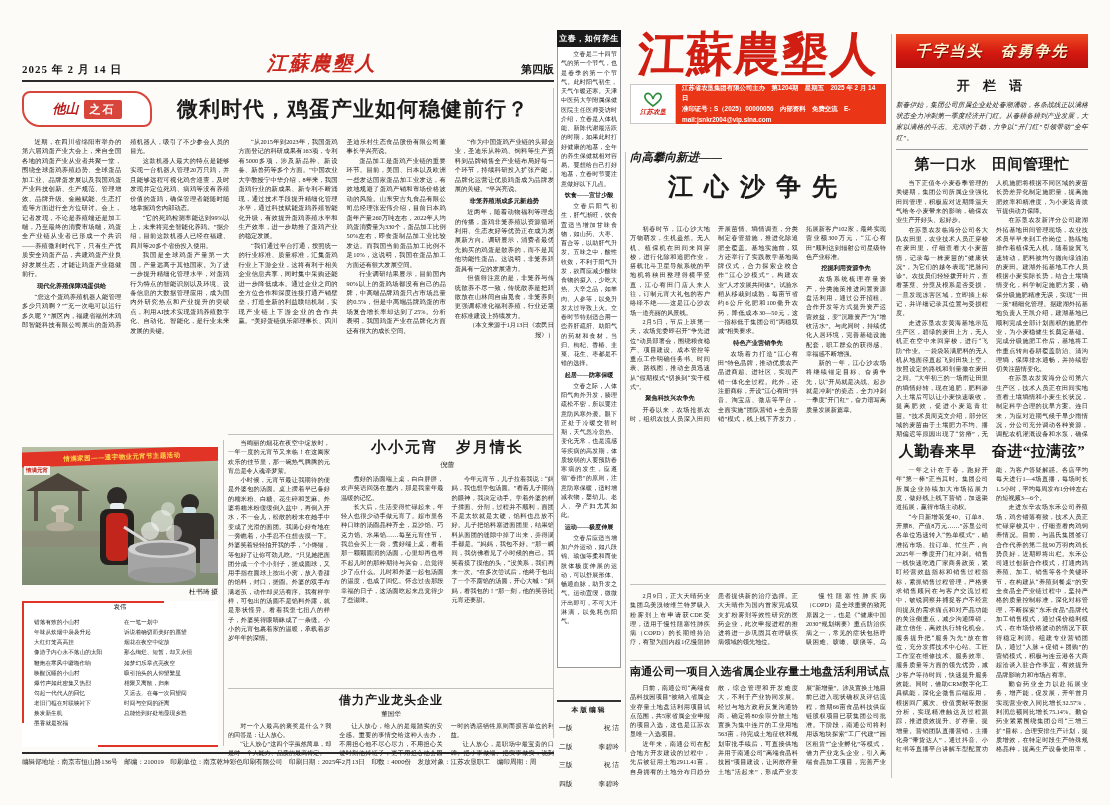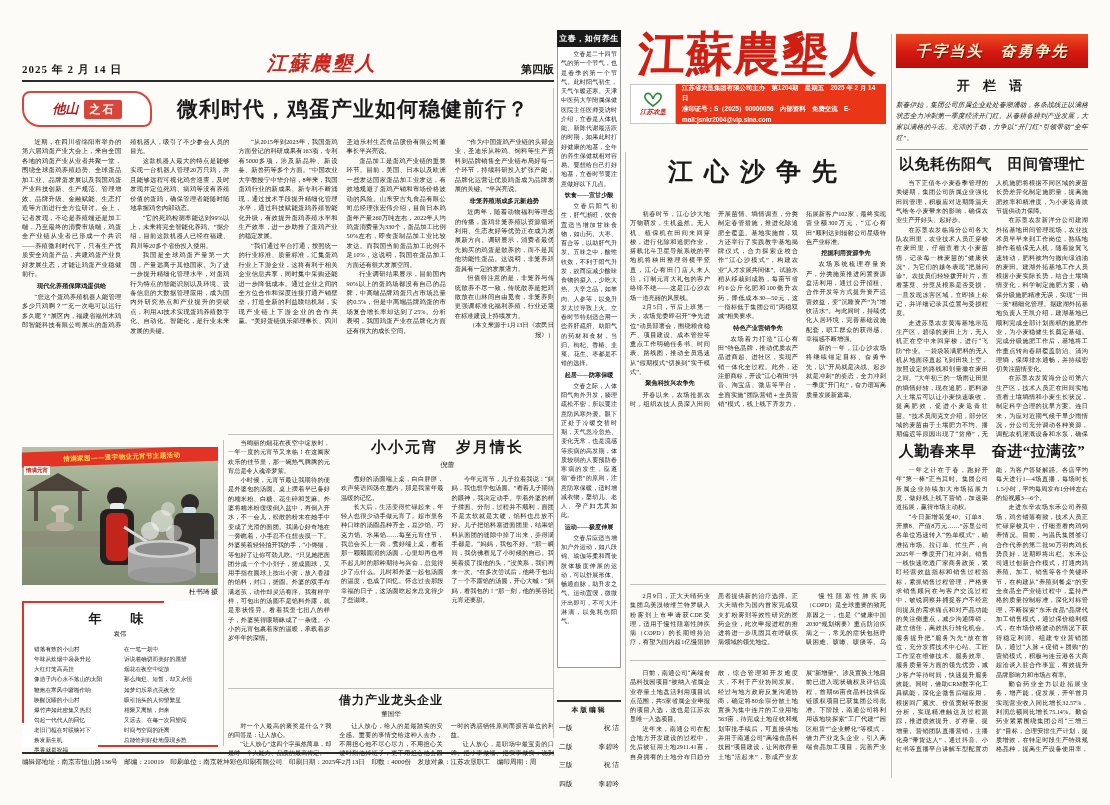--- a/index.html
+++ b/index.html
@@ -182,20 +182,21 @@
         <span class="lg-txt">江苏农垦</span>
       </div>
       <div class="mast-bar">
         <span>江苏省农垦集团有限公司主办　第1204期　星期五　2025 年 2 月 14 日</span>
         <span>准印证号：S（2025）00000056　内部资料　免费交流　E-mail:jsnkr2004@vip.sina.com</span>
       </div>
     </div>
   </div>
 
   <div id="center-main">
+    <div class="kicker">向高攀向新进——</div>
     <div class="headline-big">江心沙争先</div>
     <div id="center-body" class="body-cols">
         <p>初春时节，江心沙大地万物萌发，生机盎然。无人机、植保机在田间来回穿梭，进行化除和追肥作业，搭载北斗卫星导航系统的平地机将秧田整理得横平竖直，江心有田门店人来人往，订制元宵大礼包的客户络绎不绝——这是江心沙农场一道亮丽的风景线。</p>
         <p>2月5日，节后上班第一天，农场党委即召开“争先进位”动员部署会，围绕粮食稳产、项目建设、成本管控等重点工作明确任务书、时间表、路线图，推动全员迅速从“假期模式”切换到“实干模式”。</p>
         <p class="sub">聚焦科技兴农争先</p>
         <p>开春以来，农场抢抓农时，组织农技人员深入田间开展苗情、墒情调查，分类制定春管措施，推进化除追肥全覆盖。基地实施前，双方还举行了实践教学基地揭牌仪式，合力探索企校合作“江心沙模式”，构建农业“人才发展共同体”。试验水稻从移栽到成熟，每亩节省约6公斤化肥和100毫升农药，降低成本30—50元，这一指标低于集团公司“两稳双减”相关要求。</p>
         <p class="sub">特色产业营销争先</p>
         <p>农场着力打造“江心有田”特色品牌，推动优质农产品进商超、进社区，实现产销一体化全过程。此外，还注册商标，开设“江心有田”抖音、淘宝店、微店等平台，全面实施“团队营销＋全员营销”模式，线上线下齐发力，拓展新客户102家，最终实现营业额300万元，“江心有田”顺利达到辐射公司星级特色产业标准。</p>
         <p class="sub">挖掘利用资源争先</p>
         <p>农场系统梳理存量资产，分类施策推进闲置资源盘活利用，通过公开招租、合作开发等方式提升资产运营效益，变“沉睡资产”为“增收活水”。与此同时，持续优化人居环境，完善基础设施配套，职工群众的获得感、幸福感不断增强。</p>
@@ -204,32 +205,33 @@
   </div>
 
   <div id="pharma">
     <div id="pharma-body" class="body-cols">
         <p>2月9日，正大天晴药业集团乌美溴铵维兰特罗吸入粉雾剂上市申请获CDE受理，适用于慢性阻塞性肺疾病（COPD）的长期维持治疗，有望为国内超1亿慢阻肺患者提供新的治疗选择。正大天晴作为国内首家完成双支扩粉雾剂等效性研究的医药企业，此次申报进程的推进将进一步巩固其在呼吸疾病领域的领先地位。</p>
         <p>慢性阻塞性肺疾病（COPD）是全球重要的致死原因之一，也是《“健康中国2030”规划纲要》重点防治疾病之一，常见的症状包括呼吸困难、咳嗽、咳痰等。乌美溴铵维兰特罗吸入粉雾剂是长效LAMA乌美溴铵与LABA维兰特罗的复方制剂，通过双重作用机制实现长效支气管扩张。其原研制剂于2018年在国内获批，吸入制剂研发涉及药械组合、粒径控制、定量释放等高壁垒技术，目前国内尚无该药物的仿制品获批。</p>
       </div>
   </div>
 
   <div id="land">
+    <div class="headline-md2">南通公司一项目入选省属企业存量土地盘活利用试点</div>
     <div id="land-body" class="body-cols">
         <p>日前，南通公司“高端食品科技园项目”被纳入省属企业存量土地盘活利用项目试点范围，共5家省属企业申报的项目入选，这也是江苏农垦唯一入选项目。</p>
         <p>近年来，南通公司在配合地方开发建设的过程中，先后被征用土地2911.41亩，自身拥有的土地分布日趋分散，综合管理和开发难度大，不利于产业协同发展。经过与地方政府反复沟通协商，确定将80余宗分散土地置换为集中连片的工业用地563亩，待完成土地征收和规划审批手续后，可直接供地并用于南通公司“高端食品科技园”项目建设，让闲散存量土地“活起来”，形成产业发展“新增量”。涉及置换土地目前已进入现状确权及评估流程，首期66亩食品科技供应链股权项目已获集团公司批准。下阶段，南通公司将利用该地块探索“工厂代建”“园区租赁”“企业孵化”等模式，借力产业龙头企业，引入高端食品加工项目，完善产业链一体化综合发展，实现现代农业高质量转型升级。</p>
       </div>
   </div>
 
   <div id="right-col">
     <div class="banner">千字当头　奋勇争先</div>
     <div class="kailan-title">开 栏 语</div>
     <div class="kailan-text">新春伊始，集团公司所属企业处处春潮涌动，各条战线正以满格状态全力冲刺第一季度经济开门红。从春耕备耕到产业发展，大家以满格的斗志、充沛的干劲，力争以“开门红”引领带动“全年红”。</div>
     <div class="r-rule"></div>
-    <div class="headline-r">以免耗伤阳气　田间管理忙</div>
+    <div class="headline-r">第一口水　田间管理忙</div>
     <div id="field-body" class="rbody">
         <p>当下正值冬小麦春季管理的关键期，集团公司所属企业强化田间管理，积极应对近期降温天气给冬小麦带来的影响，确保农业生产开好头、起好步。</p>
         <p>在苏垦农发临海分公司各大队农田里，农业技术人员正穿梭在麦田里，仔细查看大小麦苗情，记录每一株麦苗的“健康状况”，为它们的越冬表现“把脉问诊”。农技员们轻轻拨开叶片，查看茎蘖、分蘖及根系是否受损，一旦发现冻害区域，立即插上标记，并详细记录其位置与受损程度。</p>
         <p>走进苏垦农发黄海基地示范生产区，碧绿的麦田上方，无人机正在空中来回穿梭，进行“飞防”作业。一袋袋装满肥料的无人机从地面径直起飞到田块上空，按照设定的路线和剂量撒在麦田之间。“大年初三的一场雨让田里的墒情好转，现在追肥，肥料渗入土壤后可以让小麦快速吸收，提高肥效，促进小麦返青壮苗。”技术员周克文介绍，部分区域的麦苗由于土壤肥力不均、播期偏迟等原因出现了“贫瘠”，无人机施肥将根据不同区域的麦苗长势差异化制定施肥量，提高施肥效率和精准度，为小麦返青拔节提供动力保障。</p>
         <p>在苏垦农发新洋分公司建湖外拓基地田间管理现场，农业技术员早早来到工作岗位，熟练地操作着植保无人机，随着旋翼飞速转动，肥料被均匀撒向绿油油的麦田。建湖外拓基地工作人员根据小麦实际长势，结合土壤墒情变化，科学制定施肥方案，确保分级施肥精准无误，实现“一田一策”精细化管理。据建湖外拓基地负责人王凯介绍，建湖基地已顺利完成全部计划面积的施肥作业，为小麦稳健生长奠定基础。完成分级施肥工作后，基地将工作重点转向春耕覆盖防治、清沟理墒，保障排水通畅，并持续密切关注苗情变化。</p>
         <p>在苏垦农发黄海分公司第六生产区，技术人员正在田间实地查看土壤墒情和小麦生长状况，制定科学合理的抗旱方案。连日来，为应对近期气候干旱少雨情况，分公司充分调动各种资源，调配农机灌溉设备和水泵，确保每一块小麦田都能得到及时有效灌溉，让小麦喝足新春“第一口水”。目前，玉米茬和水稻茬小麦均已完成灌溉，并施用返青肥，小麦苗情明显好转。“我们将持续加强田间管理，密切关注天气变化，做好病虫害防治等工作，为夏熟作物高产稳产夯实基础。”黄海分公司农业中心负责人宋春波说。</p>
       </div>
     <div class="headline-r">人勤春来早　奋进“拉满弦”</div>
     <div id="mkt-body" class="rbody">
         <p>一年之计在于春，跑好开年“第一棒”正当其时。集团公司所属企业持续加大市场拓展力度，做好线上线下营销，加速渠道拓展，赢得市场主动权。</p>
@@ -268,21 +270,20 @@
       <circle cx="146" cy="62" r="7" fill="#ffffff" opacity="0.4"></circle>
     </svg>
     <div class="photo-banner">情满家园——通宇物业元宵节主题活动</div>
     <div class="photo-label">情满元宵</div>
   </div>
   <div class="photo-credit">杜书琦 摄</div>
 
   <div id="poem">
     <div class="corner-tl"></div>
     <div class="corner-br"></div>
-    <div class="poem-title">年　味</div>
     <div class="poem-author">袁伟</div>
     <div class="poem-cols">
       <div>
           <div class="pline">错落有致的小山村</div>
           <div class="pline">年味从炊烟中袅袅升起</div>
           <div class="pline">大红灯笼高高挂</div>
           <div class="pline">像游子内心永不落山的太阳</div>
           <div class="pline">鞭炮在寒风中噼啪作响</div>
           <div class="pline">唤醒沉睡的小山村</div>
           <div class="pline">爆竹声如此密集又热烈</div>

